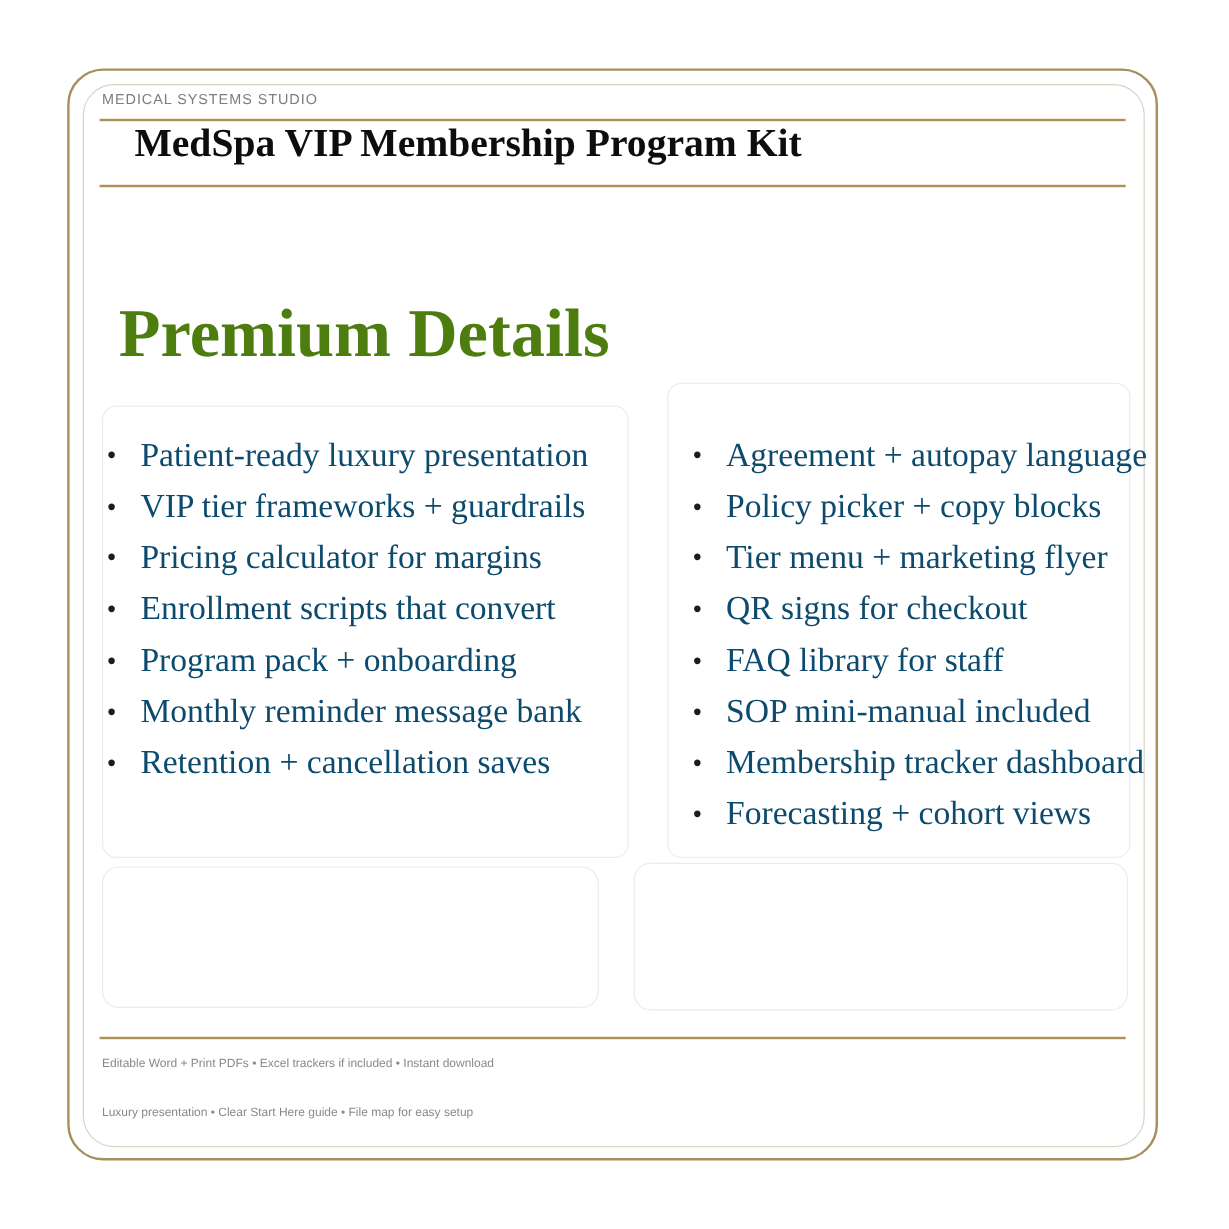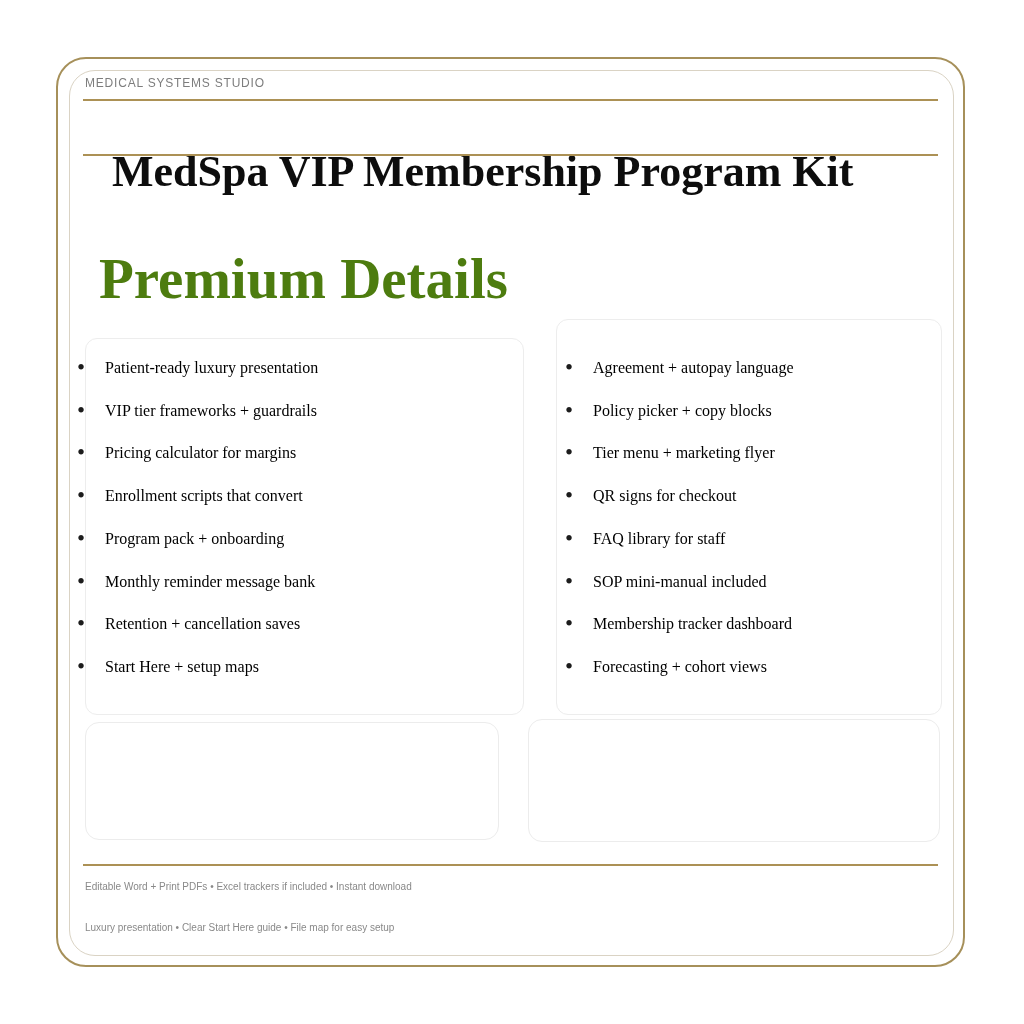--- a/index.html
+++ b/index.html
@@ -44,24 +44,23 @@
   .rule {
     height: 2px;
     background: #ac9155;
   }
   .rule-header-top  { left: 83px; top: 99px;  width: 855px; }
   .rule-header-bottom { left: 83px; top: 154px; width: 855px; }
   .page-title {
     left: 112px; top: 102px;
     font-family: "Liberation Serif", serif;
     font-weight: bold;
-    font-size: 44px;
+    font-size: 33px;
     color: #0d0d0d;
     white-space: nowrap;
-    margin-top: 44px;
   }
 
   
   .section-heading {
     left: 99px; top: 246px;
     font-family: "Liberation Serif", serif;
     font-weight: bold;
     font-size: 57px;
     color: #4d7c0f;
     white-space: nowrap;
@@ -71,25 +70,25 @@
   .card {
     border: 1px solid #ededed;
     border-radius: 12px;
     background: #ffffff;
   }
   .card-left  { left: 85px;  top: 338px; width: 437px; height: 375px; }
   .card-right { left: 556px; top: 319px; width: 384px; height: 394px; }
 
   
   ul.features {
-    margin: 0;
+    margin: 12px;
     padding: 0;
     list-style: none;
-    font-size: 16px;
-    color: #000000;
+    font-size: 28px;
+    color: #0c4a6e;
   }
   ul.features li {
     position: relative;
     padding-left: 33px;
     line-height: 42.7px;
     white-space: nowrap;
   }
   ul.features li::before {
     content: "\2022";
     position: absolute;
@@ -138,21 +137,20 @@
 <div class="abs card card-right"></div>
 
 <ul class="abs features list-left">
   <li>Patient-ready luxury presentation</li>
   <li>VIP tier frameworks + guardrails</li>
   <li>Pricing calculator for margins</li>
   <li>Enrollment scripts that convert</li>
   <li>Program pack + onboarding</li>
   <li>Monthly reminder message bank</li>
   <li>Retention + cancellation saves</li>
-  <li>Start Here + setup maps</li>
 </ul>
 
 <ul class="abs features list-right">
   <li>Agreement + autopay language</li>
   <li>Policy picker + copy blocks</li>
   <li>Tier menu + marketing flyer</li>
   <li>QR signs for checkout</li>
   <li>FAQ library for staff</li>
   <li>SOP mini-manual included</li>
   <li>Membership tracker dashboard</li>

